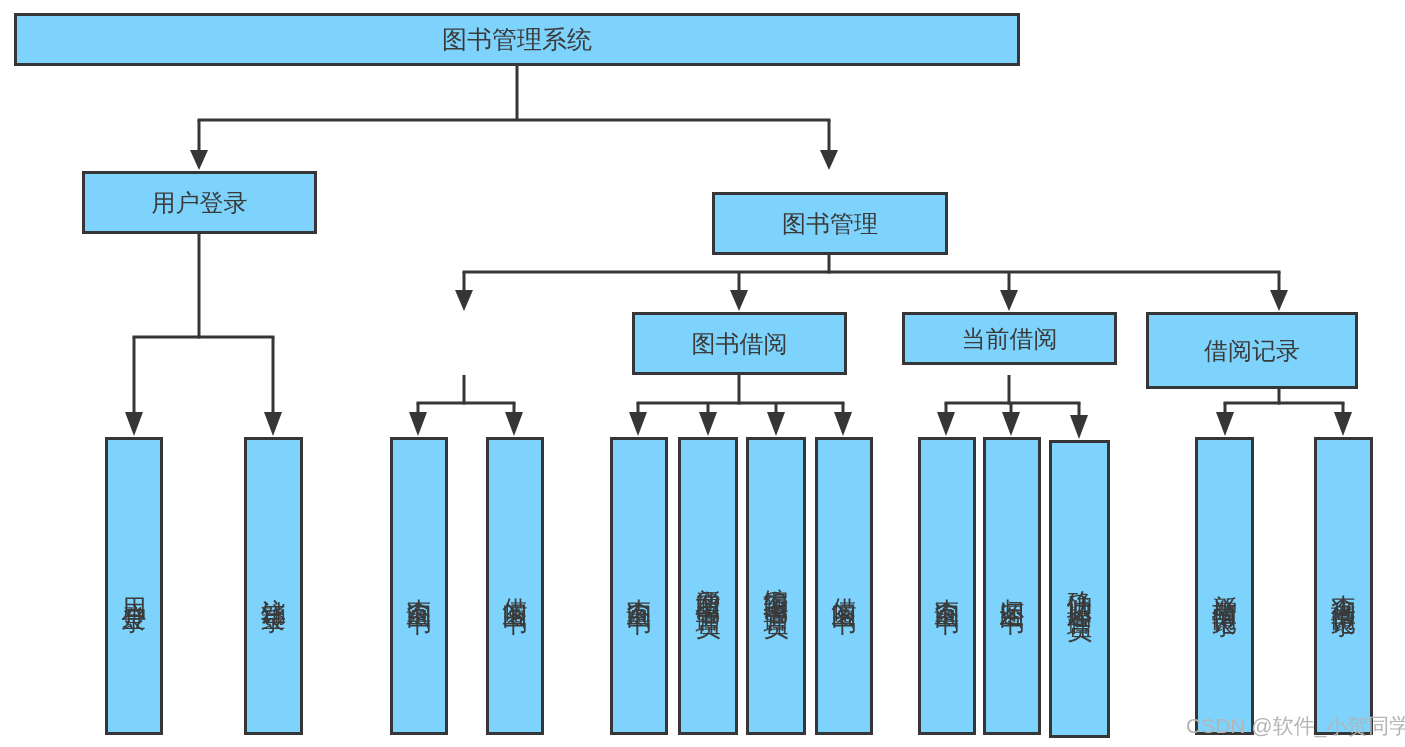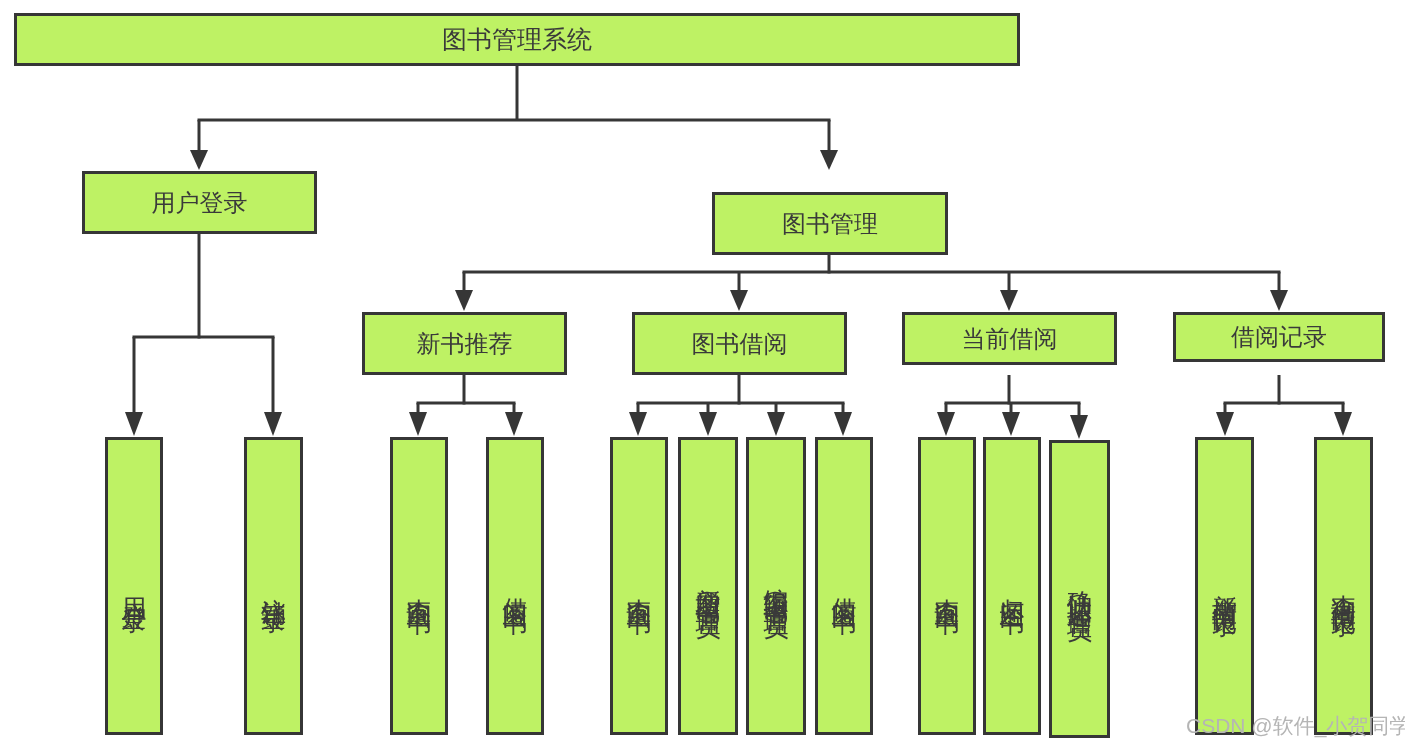--- a/index.html
+++ b/index.html
@@ -6,21 +6,21 @@
   #canvas {
     position:relative; width:1405px; height:747px; background:#fff;
     font-family:"Liberation Sans","DejaVu Sans",sans-serif;
     overflow:hidden;
   }
   #wires { position:absolute; left:0; top:0; width:1405px; height:747px; }
   .cl   { stroke:var(--line); stroke-width:3; fill:none; }
   .ah   { fill:var(--line); stroke:none; }
   .node {
     position:absolute; box-sizing:border-box;
-    border:3px solid var(--line); background:#bef264;
+    border:3px solid var(--line); background:#7dd3fc;
     display:flex; align-items:center; justify-content:center;
     color:var(--text); font-size:24px;
   }
   .node.root { font-size:25px; }
   .node.leaf {
     writing-mode:vertical-rl; text-orientation:mixed;
     font-size:25px; letter-spacing:4px; line-height:1;
     padding:4px 0;
   }
   #watermark {
@@ -93,24 +93,23 @@
     <polygon class="ah" points="1216,412 1234,412 1225,436"></polygon>
     <line class="cl" x1="1343" y1="403" x2="1343" y2="414"></line>
     <polygon class="ah" points="1334,412 1352,412 1343,436"></polygon>
   </svg>
 
   <div class="node root" style="left:14px; top:13px; width:1006px; height:53px;">图书管理系统</div>
 
   <div class="node" style="left:82px; top:171px; width:235px; height:63px;">用户登录</div>
   <div class="node" style="left:712px; top:171px; width:236px; height:63px;margin-top:21px;">图书管理</div>
 
-  <div class="node" style="left:362px; top:312px; width:205px; height:63px;">新书推荐</div>
   <div class="node" style="left:632px; top:312px; width:215px; height:63px;">图书借阅</div>
   <div class="node" style="left:902px; top:312px; width:215px; height:53px;">当前借阅</div>
-  <div class="node" style="left:1173px; top:312px; width:212px; height:50px;font-family:Liberation Mono, monospace;">借阅记录</div>
+  <div class="node" style="left:1146px; top:312px; width:212px; height:77px;font-family:Liberation Mono, monospace;">借阅记录</div>
 
   <div class="node leaf" style="left:105px; top:437px; width:58px; height:298px;">用户登录</div>
   <div class="node leaf" style="left:244px; top:437px; width:59px; height:298px;">注销登录</div>
 
   <div class="node leaf" style="left:390px; top:437px; width:58px; height:298px;">查询图书</div>
   <div class="node leaf" style="left:486px; top:437px; width:58px; height:298px;">借阅图书</div>
 
   <div class="node leaf" style="left:610px; top:437px; width:58px; height:298px;">查询图书</div>
   <div class="node leaf" style="left:678px; top:437px; width:60px; height:298px;">新增图书（管理员）</div>
   <div class="node leaf" style="left:746px; top:437px; width:60px; height:298px;">编辑图书（管理员）</div>

